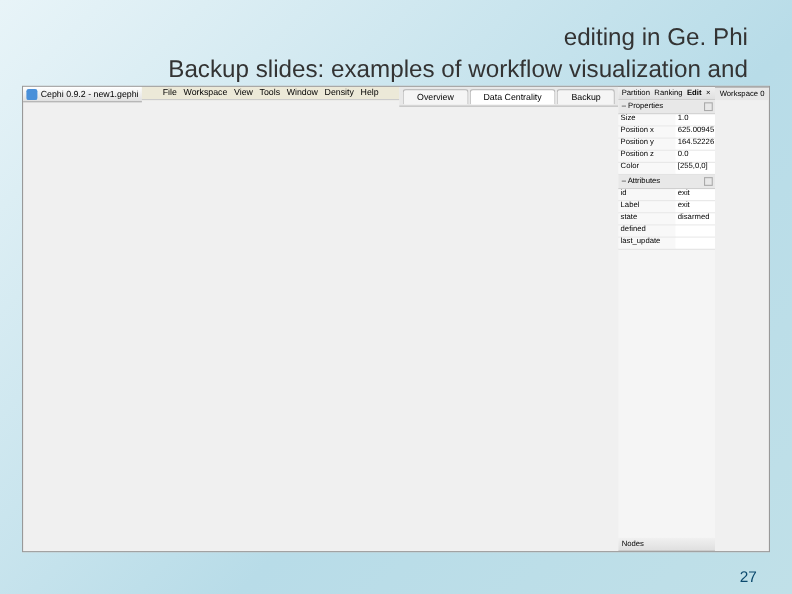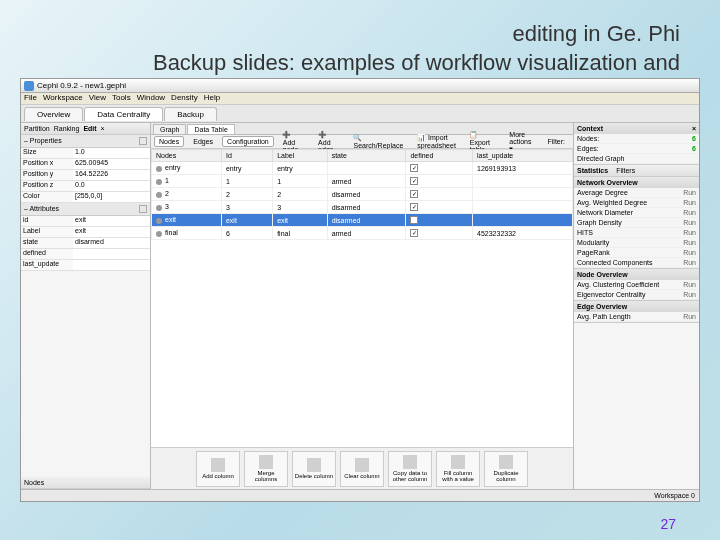--- a/index.html
+++ b/index.html
@@ -1,21 +1,21 @@
 <!DOCTYPE html>
 <html><head>
 <meta charset="utf-8">
 <style>
 *{box-sizing:border-box;margin:0;padding:0;font-family:Arial,sans-serif}
 body{width:720px;height:540px;background:linear-gradient(135deg,#e8f4f8 0%,#d0e8f0 30%,#b8dce8 60%,#c0e0e8 100%);position:relative;overflow:hidden}
 .slide-title{position:absolute;top:20px;right:40px;font-size:22px;color:#333;text-align:right;line-height:1.3}
-.app-window{position:absolute;top:78px;left:20px;width:680px;height:424px;background:#f0f0f0;border:1px solid #999;font-size:8px;display:flex;flex-direction:column}
+.app-window{position:absolute;top:78px;left:20px;width:680px;height:424px;background:#f0f0f0;border:1px solid #999;font-size:8px;display:flex;flex-direction:row}
 .titlebar{height:14px;background:linear-gradient(#fff,#e0e0e0);border-bottom:1px solid #aaa;display:flex;align-items:center;padding:0 3px;font-size:8px}
 .titlebar .logo{width:10px;height:10px;background:#4a90d9;border-radius:2px;margin-right:3px}
-.menubar{height:12px;background:#ece9d8;border-bottom:1px solid #ccc;display:flex;padding:0 3px;gap:6px;font-size:8px}
+.menubar{height:12px;background:#ece9d8;border-bottom:1px solid #ccc;display:flex;padding:0 19px;gap:6px;font-size:8px}
 .menubar span{cursor:default}
 .tabbar{height:18px;background:#e8e8e8;border-bottom:1px solid #bbb;display:flex;align-items:center;padding:0 3px;gap:1px}
 .tab{padding:2px 12px;background:#f5f5f5;border:1px solid #bbb;border-bottom:none;border-radius:3px 3px 0 0;font-size:8px}
 .tab.active{background:#fff}
 .main-area{flex:1;display:flex;overflow:hidden}
 .left-panel{width:130px;background:#f5f5f5;border-right:1px solid #bbb;display:flex;flex-direction:column;font-size:7px}
 .panel-head{height:12px;background:linear-gradient(#f0f0f0,#e0e0e0);border-bottom:1px solid #ccc;display:flex;align-items:center;padding:0 3px;gap:4px}
 .prop-grid{flex:0 0 auto}
 .prop-row{display:flex;border-bottom:1px solid #e0e0e0;height:11px}
 .prop-key{width:52px;padding:0 2px;background:#f8f8f8}
@@ -36,21 +36,21 @@
 .chk{display:inline-block;width:8px;height:8px;border:1px solid #888;background:#fff;text-align:center;line-height:6px;font-size:6px}
 .bottom-toolbar{height:42px;background:#f0f0f0;border-top:1px solid #ccc;display:flex;align-items:center;justify-content:center;gap:4px}
 .col-btn{width:44px;height:36px;background:#f8f8f8;border:1px solid #ccc;display:flex;flex-direction:column;align-items:center;justify-content:center;font-size:6px;text-align:center;padding:1px}
 .col-btn .ico{width:14px;height:14px;background:#d0d0d0;margin-bottom:1px}
 .right-panel{width:126px;background:#f5f5f5;border-left:1px solid #bbb;font-size:7px;display:flex;flex-direction:column}
 .rp-section{border-bottom:1px solid #ccc}
 .rp-head{background:linear-gradient(#e8e8e8,#d8d8d8);padding:2px 3px;display:flex;justify-content:space-between;font-weight:bold}
 .rp-row{display:flex;justify-content:space-between;padding:1px 3px;border-bottom:1px solid #eee}
 .rp-row .run{color:#666}
 .statusbar{height:12px;background:#e8e8e8;border-top:1px solid #bbb;display:flex;align-items:center;justify-content:flex-end;padding:0 4px;font-size:7px}
-.page-num{position:absolute;bottom:8px;right:44px;font-size:14px;color:#6d28d9}
+.page-num{position:absolute;bottom:8px;right:32px;font-size:14px;color:#0c4a6e}
 .attr-head{padding:2px 3px;background:#e8e8e8;border-bottom:1px solid #ccc;display:flex;justify-content:space-between}
 .min-icons{display:flex;gap:2px}
 .min-icons span{width:8px;height:8px;border:1px solid #aaa;display:inline-block}
 </style>
 </head>
 <body>
 
 <div class="slide-title">
   <div>editing in Ge. Phi</div>
   <div>Backup slides: examples of workflow visualization and</div>

